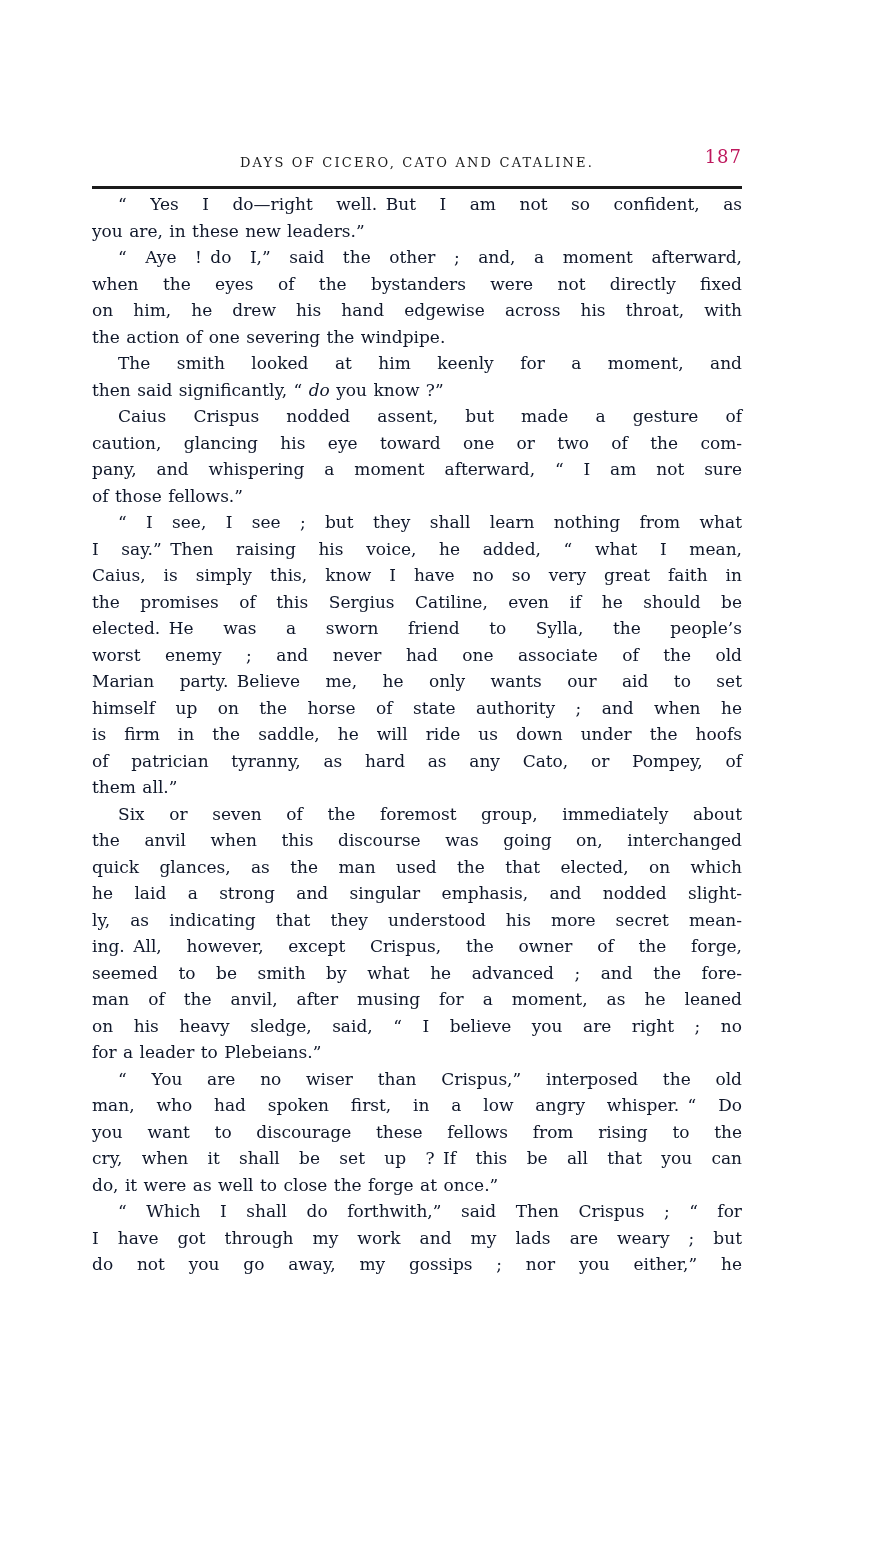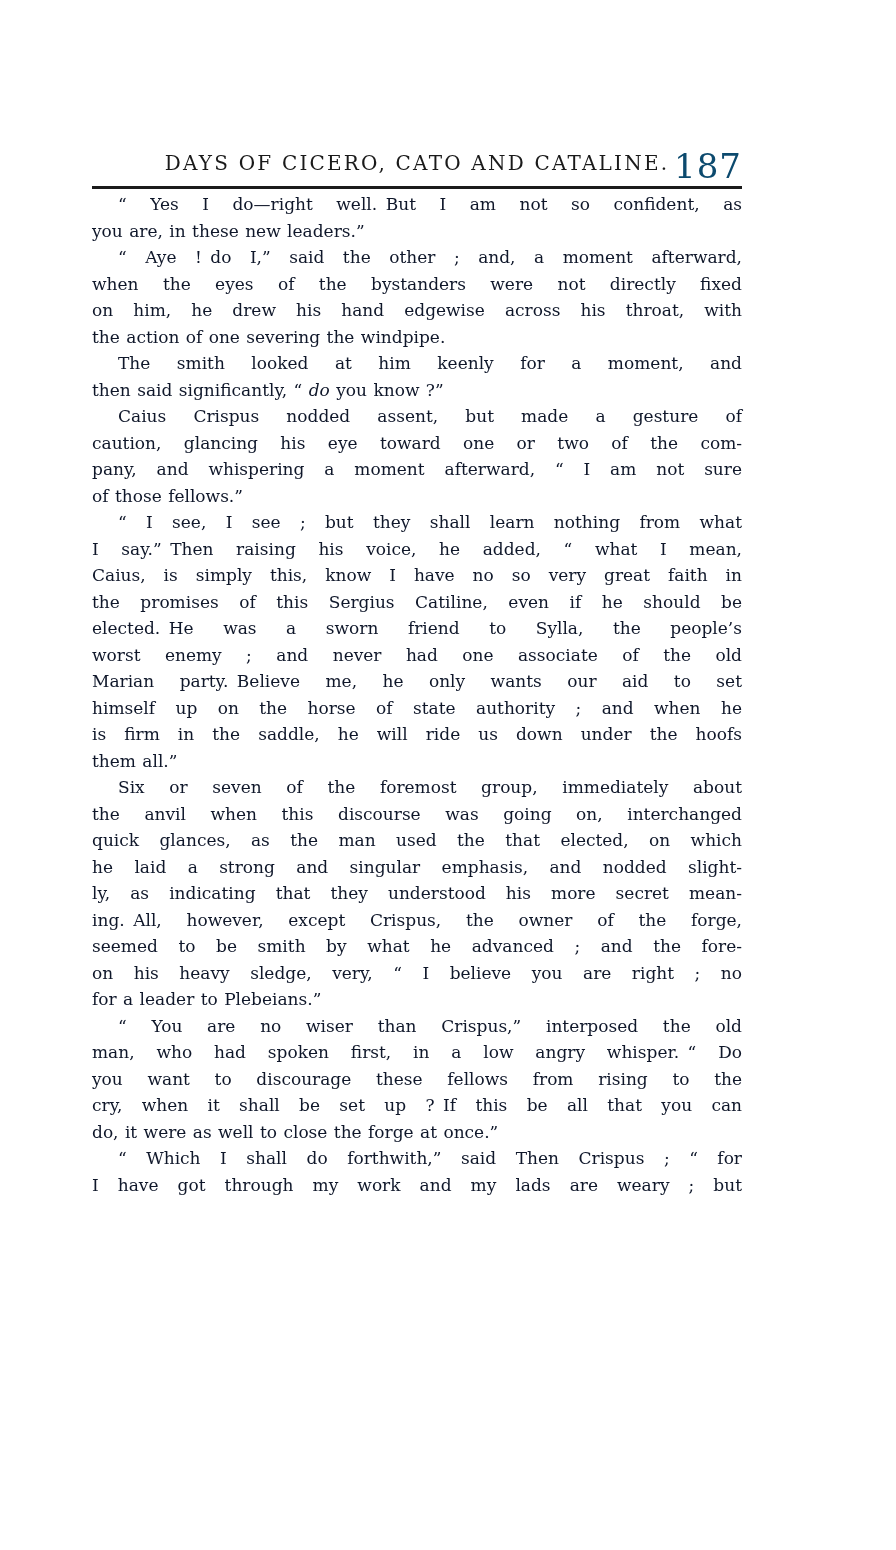--- a/index.html
+++ b/index.html
@@ -18,32 +18,32 @@
     width: 650px;
   }
   .running-head {
     position: relative;
     height: 30px;
     color: #1a1a1a;
   }
   .running-title {
     display: block;
     text-align: center;
-    font-size: 20px;
+    font-size: 13px;
     letter-spacing: 2.2px;
     line-height: 26px;
     white-space: nowrap;
   }
   .page-number {
     position: absolute;
     right: 0;
     top: -4px;
-    font-size: 34px;
+    font-size: 18px;
     letter-spacing: 1px;
-    color: #0c4a6e;
+    color: #be185d;
   }
   .head-rule {
     border: none;
     border-top: 3px solid #1b1b1b;
     margin: 6px 0 0 0;
   }
   .body-text {
     margin-top: 2px;
     font-size: 17px;
     line-height: 26.5px;
@@ -101,43 +101,46 @@
       <p class="para">
         <span class="ln j ind">“ I see, I see ; but they shall learn nothing from what</span>
         <span class="ln j">I say.” Then raising his voice, he added, “ what I mean,</span>
         <span class="ln j">Caius, is simply this, know I have no so very great faith in</span>
         <span class="ln j">the promises of this Sergius Catiline, even if he should be</span>
         <span class="ln j">elected. He was a sworn friend to Sylla, the people’s</span>
         <span class="ln j">worst enemy ; and never had one associate of the old</span>
         <span class="ln j">Marian party. Believe me, he only wants our aid to set</span>
         <span class="ln j">himself up on the horse of state authority ; and when he</span>
         <span class="ln j">is firm in the saddle, he will ride us down under the hoofs</span>
+        <span class="ln j">of patrician tyranny, as hard as any Cato, or Pompey, of</span>
         <span class="ln">them all.”</span>
       </p>
 
       <p class="para">
         <span class="ln j ind">Six or seven of the foremost group, immediately about</span>
         <span class="ln j">the anvil when this discourse was going on, interchanged</span>
         <span class="ln j">quick glances, as the man used the that elected, on which</span>
         <span class="ln j">he laid a strong and singular emphasis, and nodded slight-</span>
         <span class="ln j">ly, as indicating that they understood his more secret mean-</span>
         <span class="ln j">ing. All, however, except Crispus, the owner of the forge,</span>
         <span class="ln j">seemed to be smith by what he advanced ; and the fore-</span>
-        <span class="ln j">on his heavy sledge, very, “ I believe you are right ; no</span>
+        <span class="ln j">man of the anvil, after musing for a moment, as he leaned</span>
+        <span class="ln j">on his heavy sledge, said, “ I believe you are right ; no</span>
         <span class="ln">for a leader to Plebeians.”</span>
       </p>
 
       <p class="para">
         <span class="ln j ind">“ You are no wiser than Crispus,” interposed the old</span>
         <span class="ln j">man, who had spoken first, in a low angry whisper. “ Do</span>
         <span class="ln j">you want to discourage these fellows from rising to the</span>
         <span class="ln j">cry, when it shall be set up ? If this be all that you can</span>
         <span class="ln">do, it were as well to close the forge at once.”</span>
       </p>
 
       <p class="para">
         <span class="ln j ind">“ Which I shall do forthwith,” said Then Crispus ; “ for</span>
         <span class="ln j">I have got through my work and my lads are weary ; but</span>
+        <span class="ln j">do not you go away, my gossips ; nor you either,” he</span>
       </p>
 
     </div>
   </div>
 </div>
 
 </body></html>

